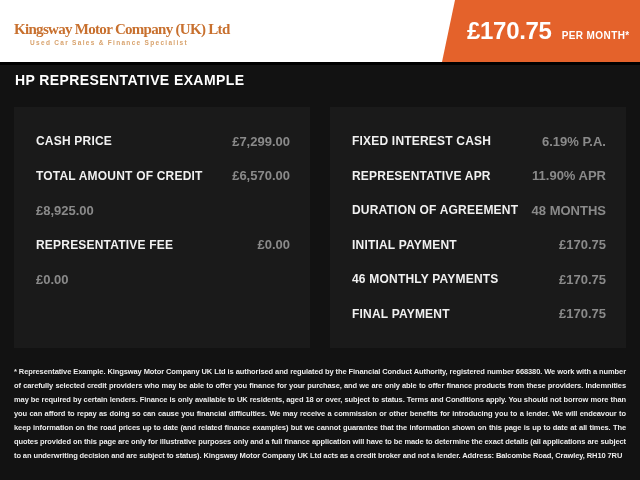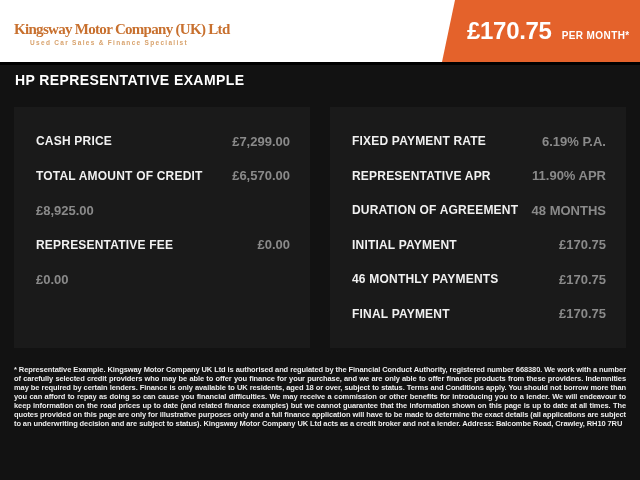--- a/index.html
+++ b/index.html
@@ -43,21 +43,21 @@
   .panel { flex: 1; background: #1a1a1a; padding: 17px 0; text-align: center; }
   .finance-row {
     height: 34.5px; display: flex; align-items: center;
     justify-content: space-between; padding: 0 20px 0 22px;
   }
   .row-label { font-size: 12px; font-weight: 700; letter-spacing: 0.2px; color: #f1f1f1; white-space: nowrap; }
   .row-value { font-size: 13px; font-weight: 700; color: #8a8a8a; white-space: nowrap; }
 
   .disclaimer {
     margin: 17px 14px 0; text-align: justify;
-    font-size: 7.5px; line-height: 9px; font-weight: 700;
+    font-size: 7.5px; line-height: 14px; font-weight: 700;
     letter-spacing: -0.1px; color: #ececec;
   }
 </style>
 </head>
 <body>
 
 <div class="screen">
 
   <header class="topbar">
     <div class="logo">
@@ -91,21 +91,21 @@
           <span class="row-label">REPRESENTATIVE FEE</span>
           <span class="row-value">£0.00</span>
         </div>
         <div class="finance-row">
           <span class="row-value">£0.00</span>
         </div>
       </section>
 
       <section class="panel">
         <div class="finance-row">
-          <span class="row-label">FIXED PAYMENT RATE</span>
+          <span class="row-label">FIXED INTEREST CASH</span>
           <span class="row-value">6.19% P.A.</span>
         </div>
         <div class="finance-row">
           <span class="row-label">REPRESENTATIVE APR</span>
           <span class="row-value">11.90% APR</span>
         </div>
         <div class="finance-row">
           <span class="row-label">DURATION OF AGREEMENT</span>
           <span class="row-value">48 MONTHS</span>
         </div>

